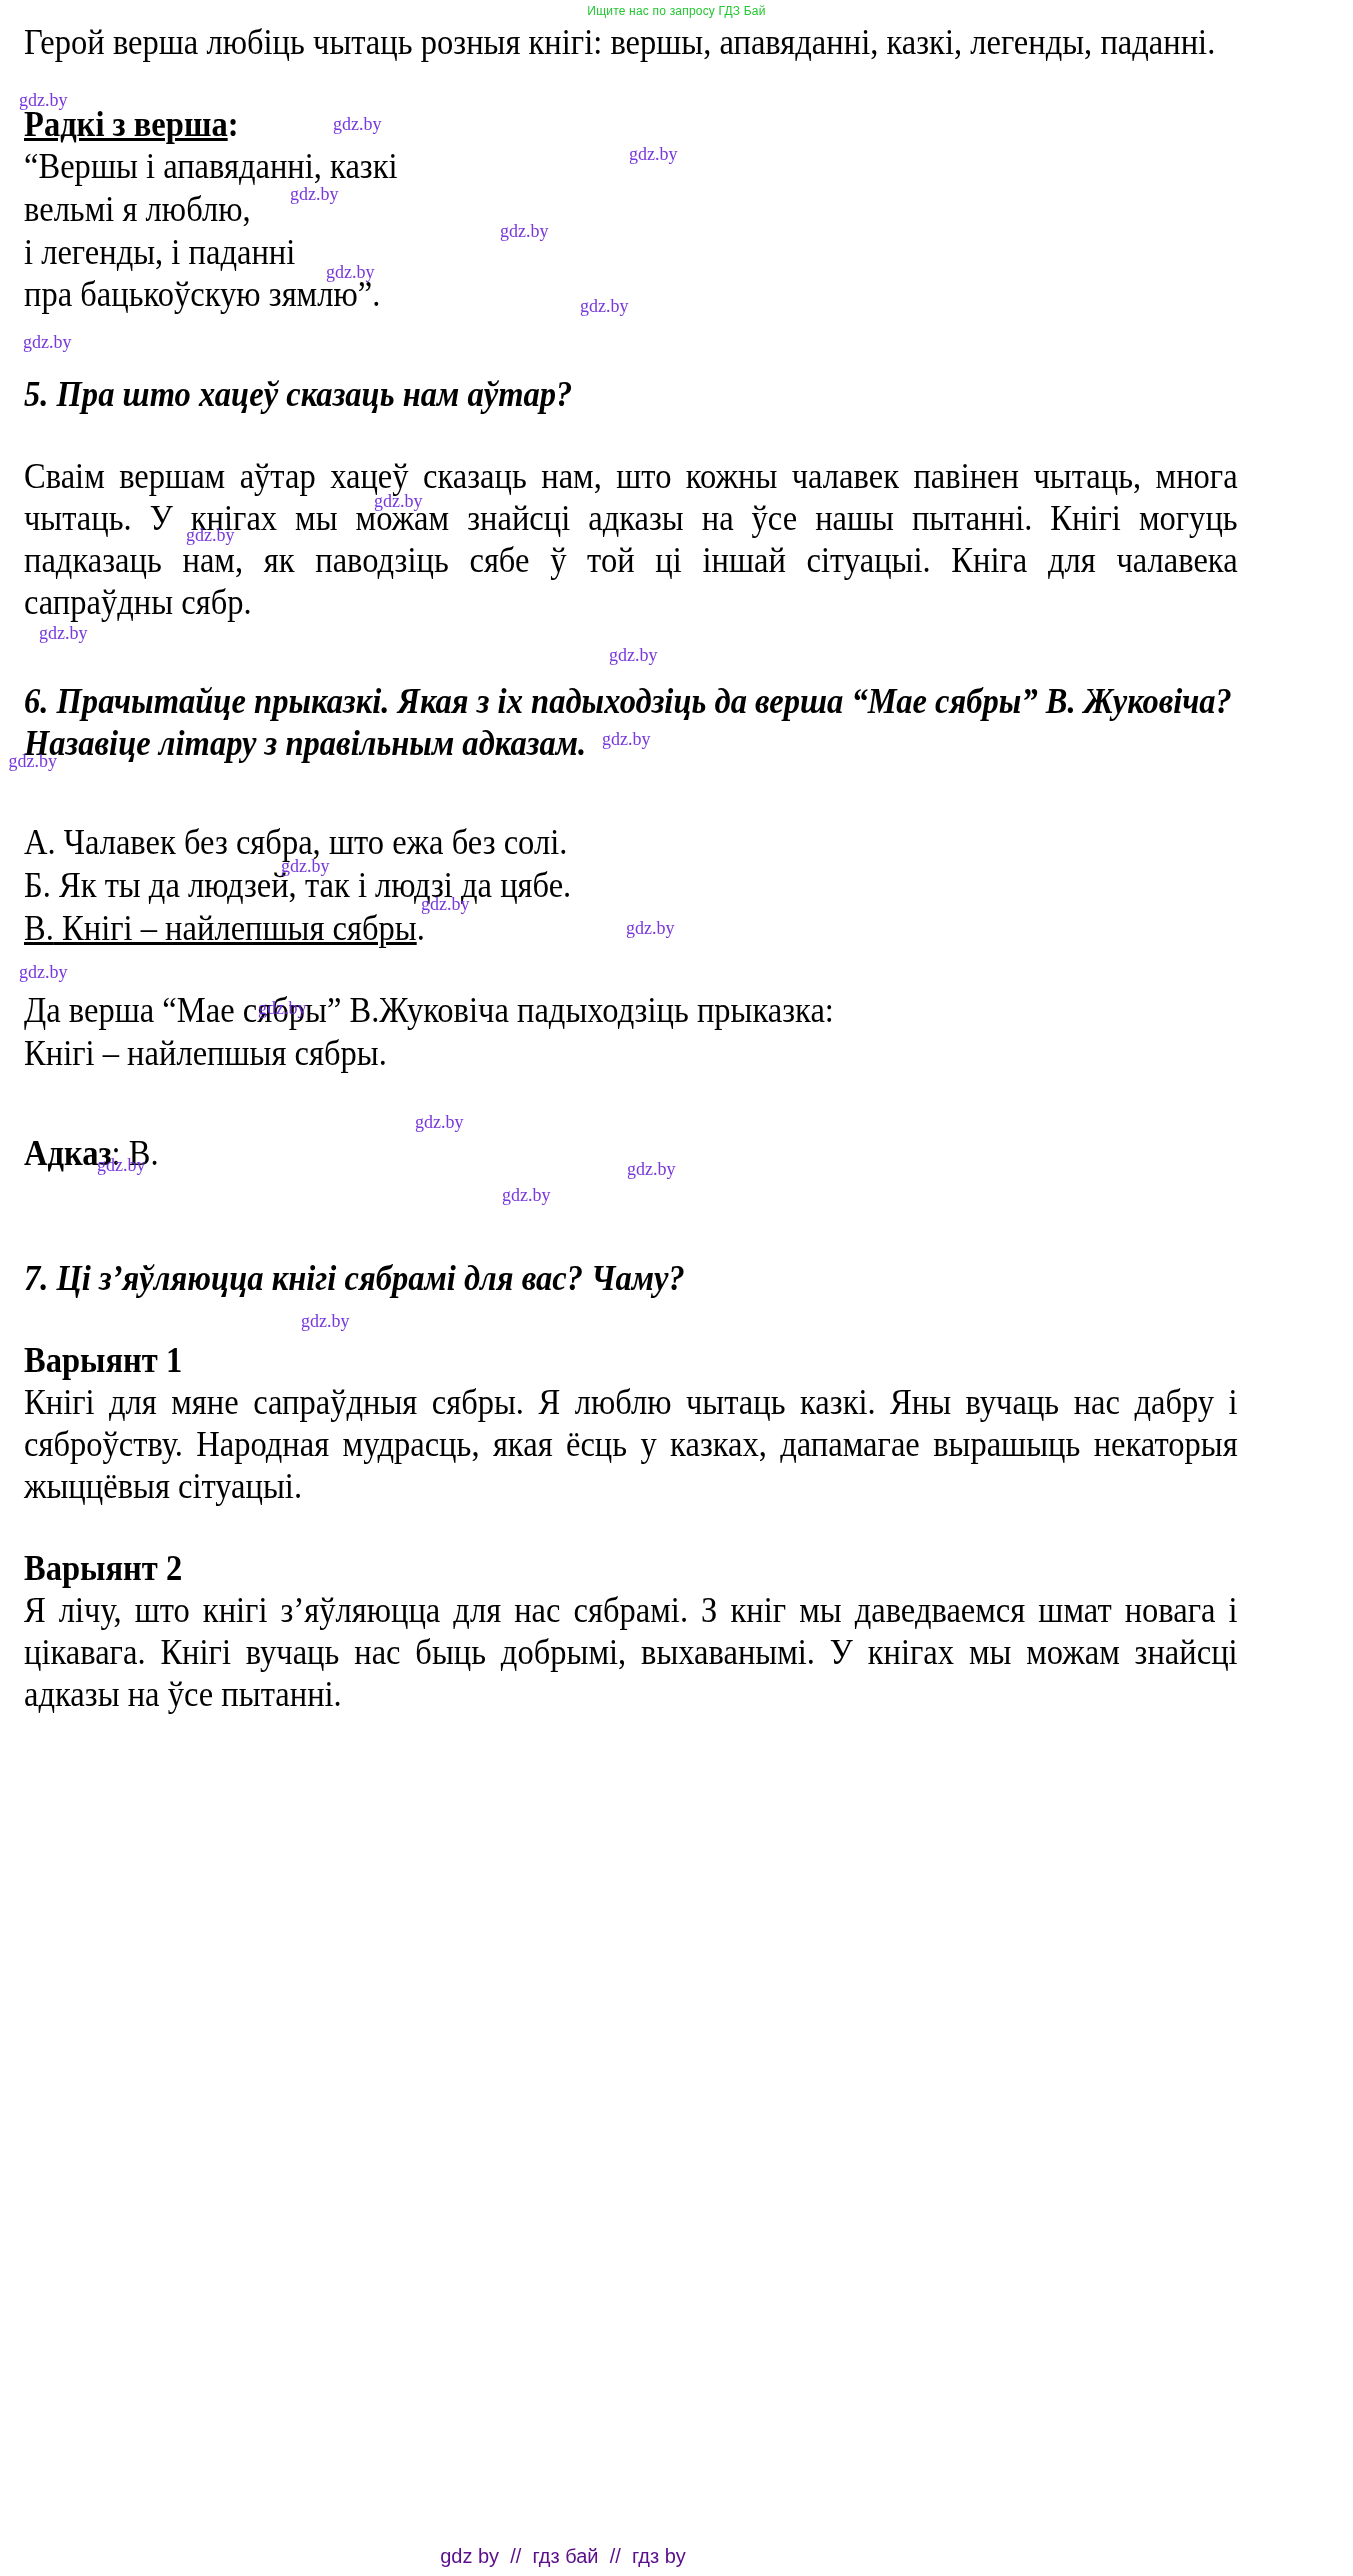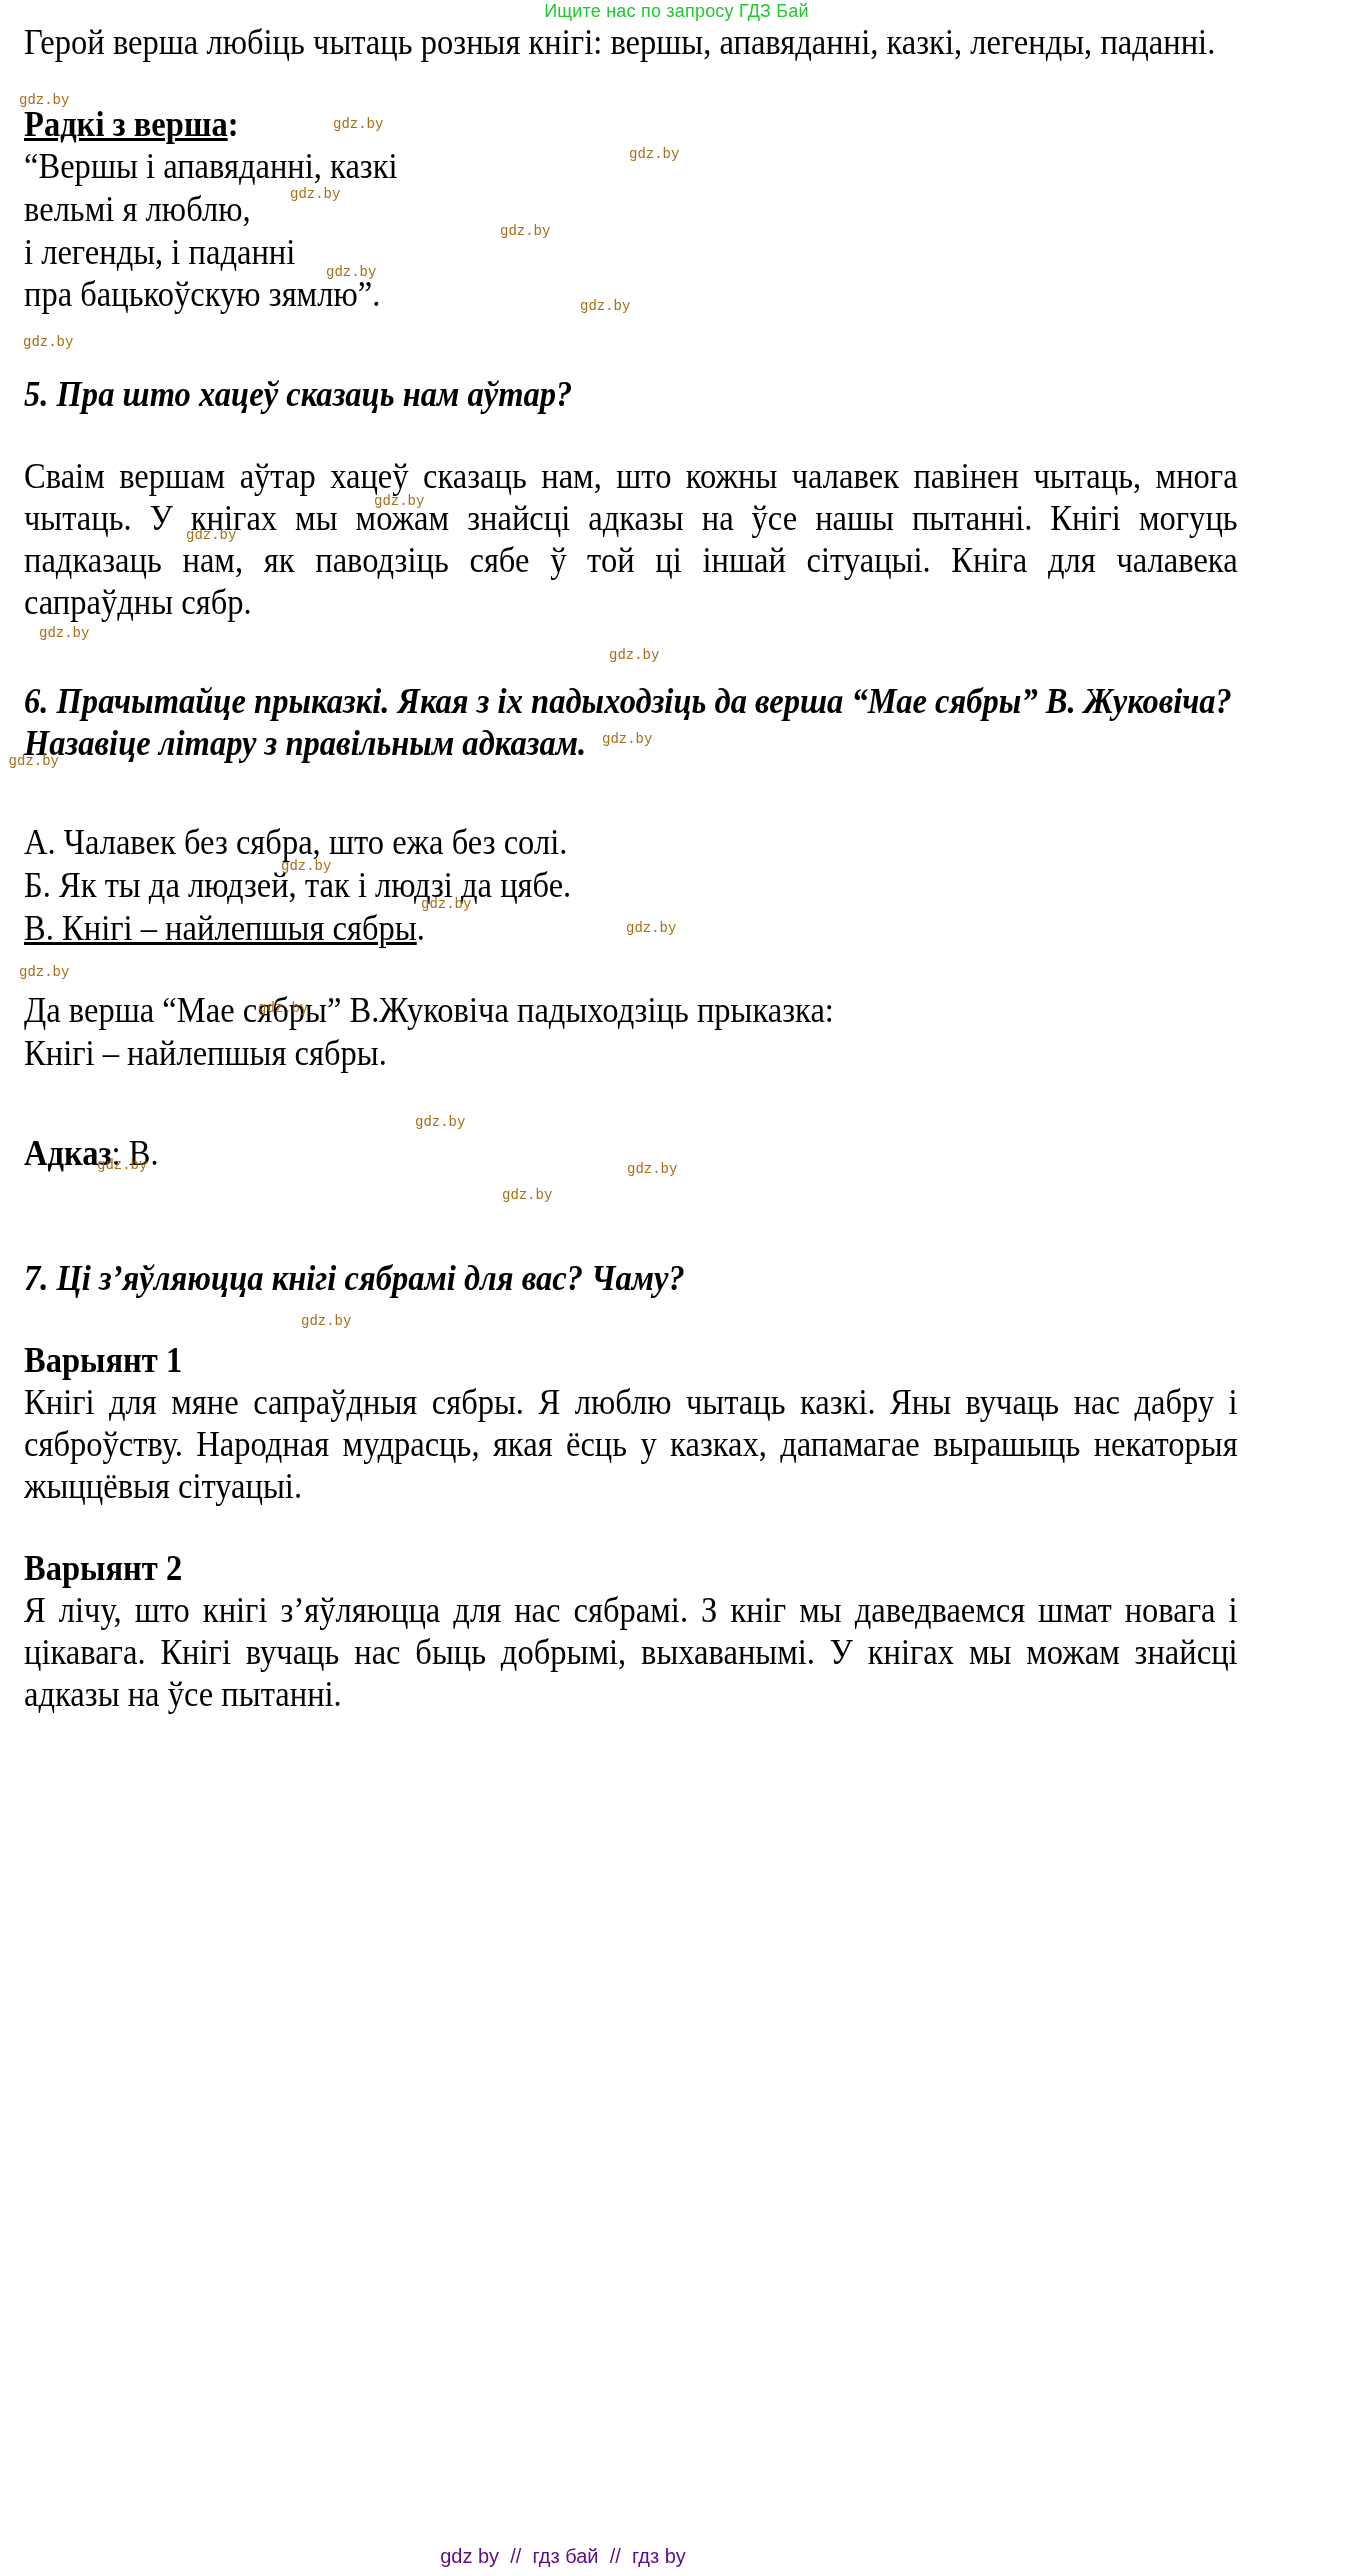--- a/index.html
+++ b/index.html
@@ -18,21 +18,21 @@
   
   .promo-banner {
     position: absolute;
     top: 0;
     left: 0;
     width: 1353px;
     height: 22.4px;
     text-align: center;
     color: #22c732;
     font-family: "Liberation Sans", sans-serif;
-    font-size: 18px;
+    font-size: 12px;
     line-height: 22.4px;
     letter-spacing: 0.2px;
     white-space: nowrap;
   }
 
   
   .page {
     position: absolute;
     top: 22.4px;
     left: 0;
@@ -109,23 +109,23 @@
     transform: scaleX(0.93);
     transform-origin: left top;
   }
   .spacer-m { height: 26px; }
   .spacer-l { height: 40px; }
   .spacer-xl { height: 57px; }
 
   
   .wm {
     position: absolute;
-    color: #a16207;
-    font-family: Liberation Mono, monospace;
-    font-size: 14px;
+    color: #6d28d9;
+    font-family: Liberation Serif, serif;
+    font-size: 18px;
     line-height: 18px;
     white-space: nowrap;
     opacity: 0.92;
     pointer-events: none;
   }
 
   
   .footer {
     position: absolute;
     left: 0;

